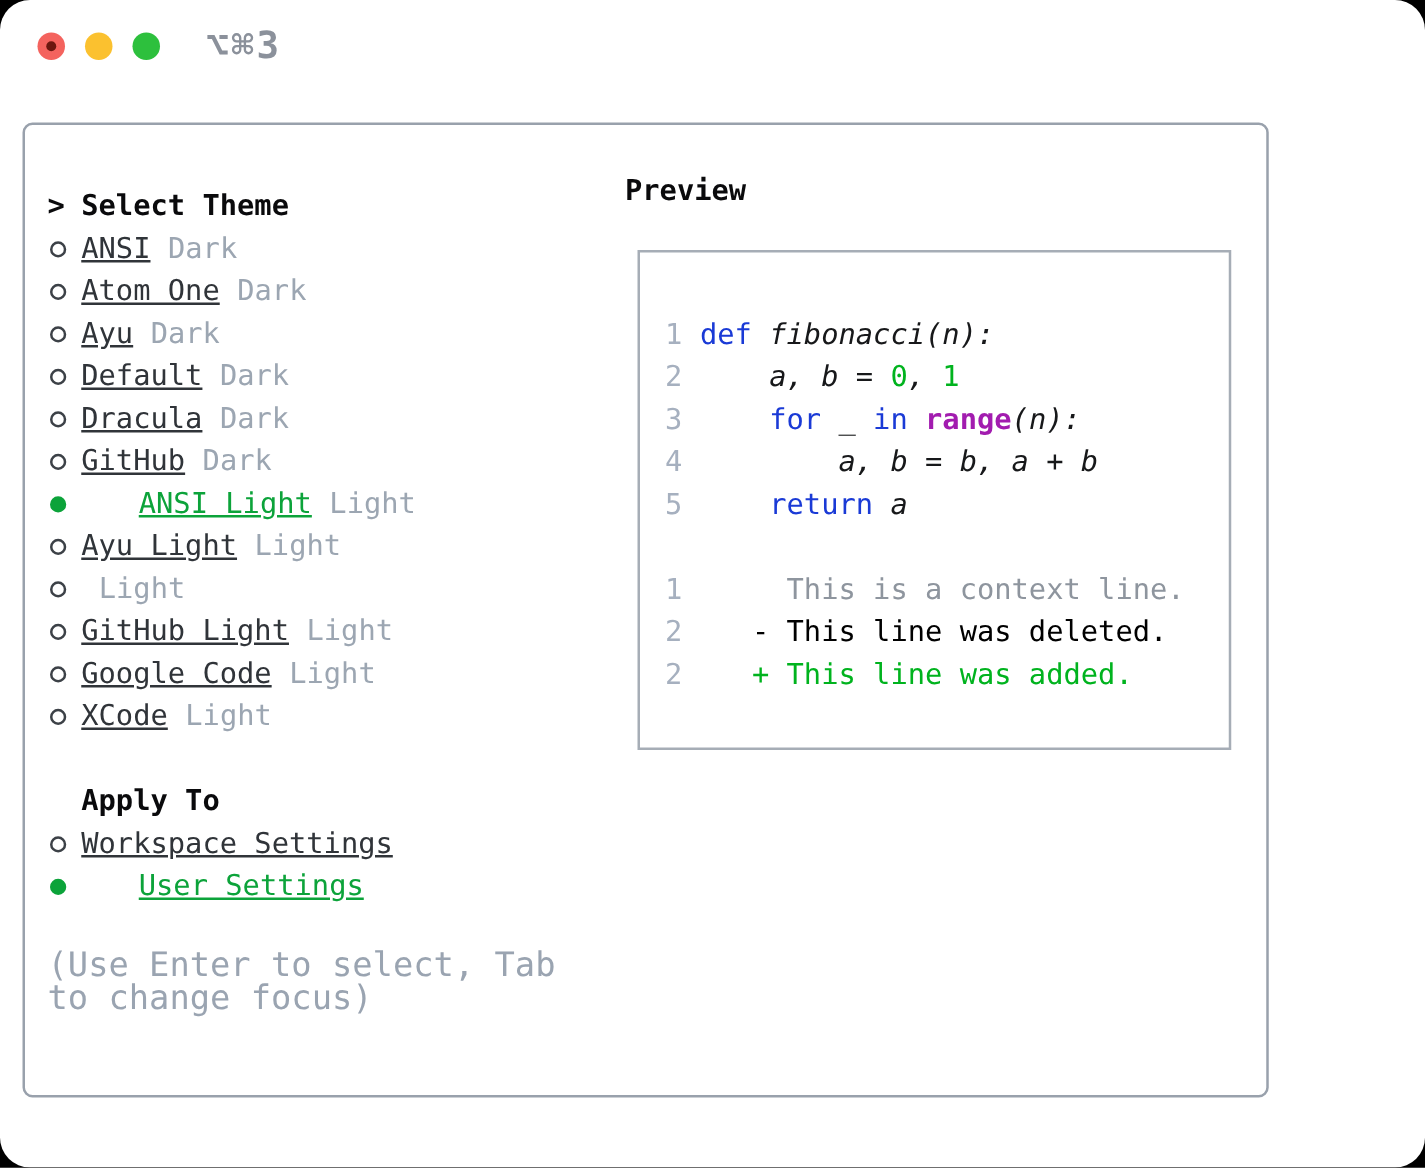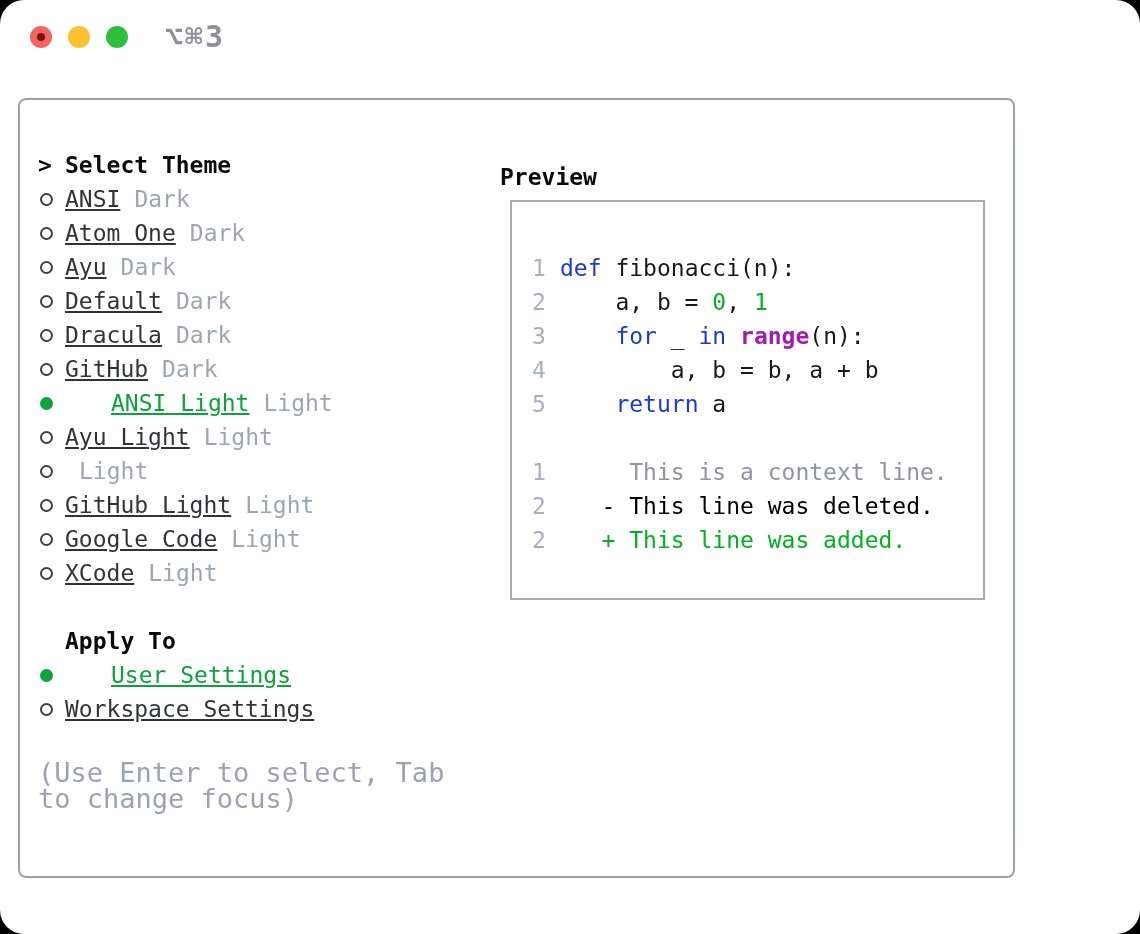--- a/index.html
+++ b/index.html
@@ -34,28 +34,28 @@
   .dot.selected{background:#0ca33a;border-color:#0ca33a;}
   .cursor{font-weight:bold;color:#0a0a0c;}
   .picker-title,.section-title{font-weight:bold;color:#0a0a0c;text-align:center;}
   .name{color:#303439;text-decoration:underline;}
   .name.sel{color:#0ca33a;margin-left:46px;}
   .tag{color:#9ca6b2;margin-left:14px;}
   .spacer{height:34px;}
   .hint{font-size:27px;line-height:26px;color:#9aa4b1;width:452px;color:#9aa4b1;}
 
   
-  .preview-title{position:absolute;left:480px;top:60px;height:34px;line-height:34px;
+  .preview-title{position:absolute;left:480px;top:36px;height:34px;line-height:34px;
                  font-size:23px;font-weight:bold;color:#0a0a0c;}
   .preview-box{position:absolute;left:490px;top:100px;width:475px;height:400px;
                border:2px solid #a6adb6;box-sizing:border-box;background:#fff;
                padding:49px 0 0 20px;overflow:hidden;}
   .code-line{display:flex;align-items:center;height:34px;font-size:23px;white-space:pre;}
   .lnum{flex:0 0 28px;width:28px;color:#a6b0bf;}
-  .tok-plain{color:#17181a;}
+  .tok-plain{color:#17181a;font-style:italic;}
   .tok-kw{color:#1a3ad6;text-align:center;}
   .tok-fn{color:#a21caf;font-weight:bold;}
   .tok-num{color:#00b31e;}
   .diff-context{color:#8e959e;}
   .diff-deleted{color:#000000;}
   .diff-added{color:#00b31e;}
 </style>
 </head>
 <body>
 
@@ -96,22 +96,22 @@
         </div>
 
       <div class="spacer"></div>
 
       <div class="row">
         <span class="slot"></span>
         <span class="section-title">Apply To</span>
       </div>
 
       <div id="apply-list">
+          <div class="row"><span class="slot"><span class="dot"></span></span><span class="name">Workspace Settings</span></div>
           <div class="row"><span class="slot"><span class="dot selected"></span></span><span class="name sel">User Settings</span></div>
-          <div class="row"><span class="slot"><span class="dot"></span></span><span class="name">Workspace Settings</span></div>
         </div>
 
       <div class="spacer"></div>
 
       <div class="hint">(Use Enter to select, Tab to change focus)</div>
     </div>
 
     <div class="preview-title">Preview</div>
 
     <div class="preview-box">

